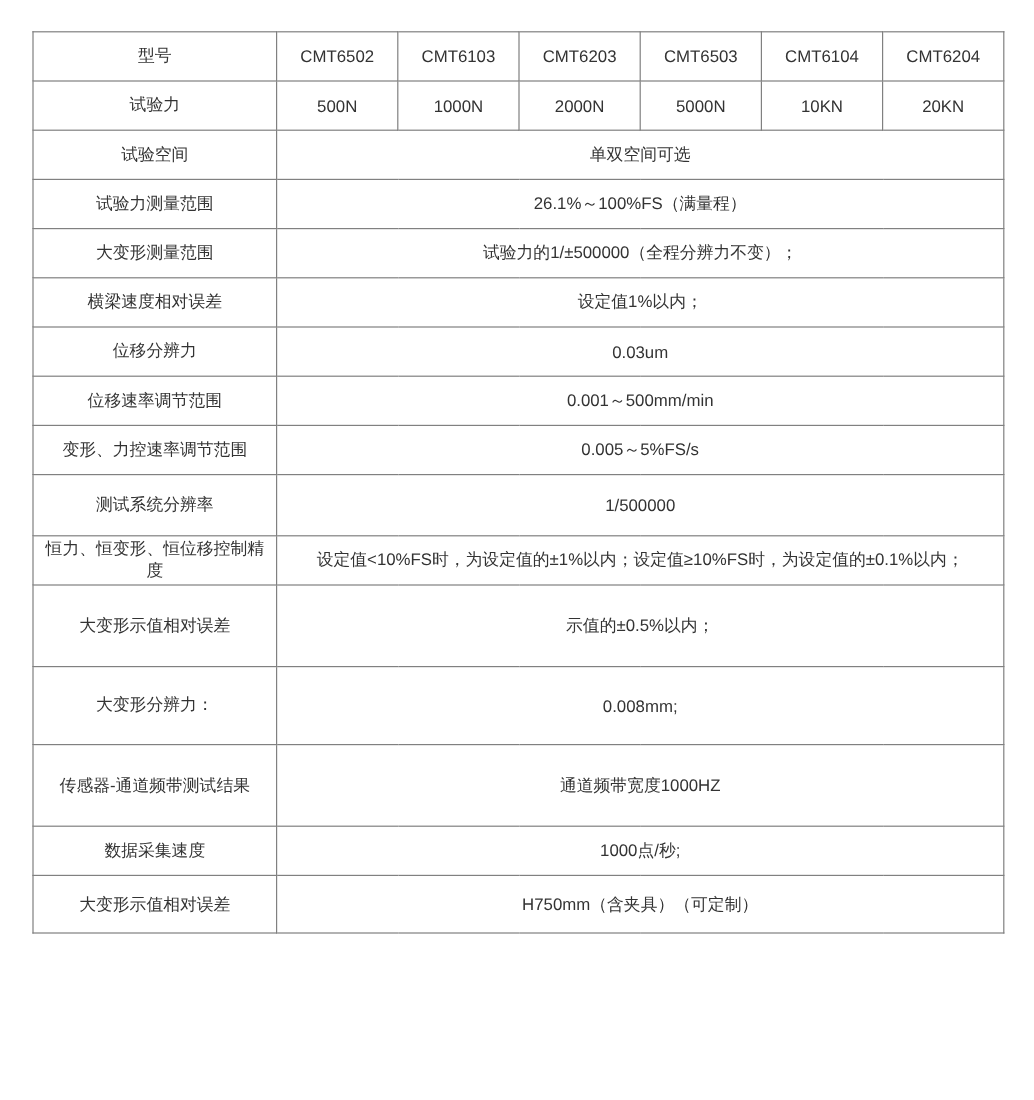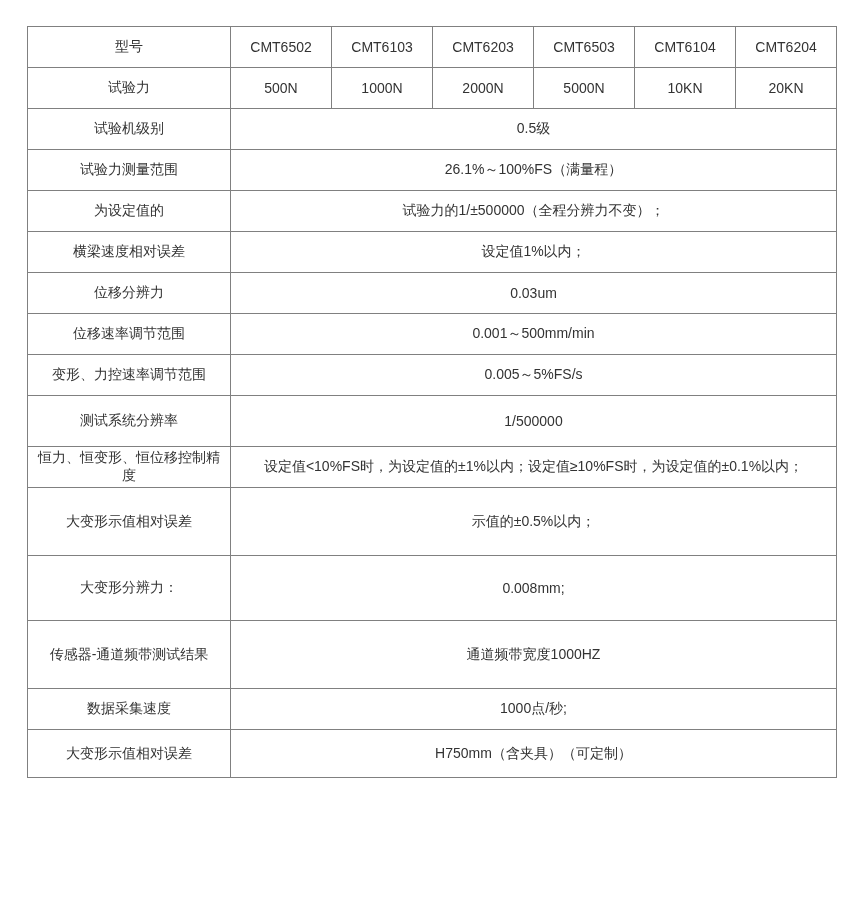--- a/index.html
+++ b/index.html
@@ -71,29 +71,29 @@
         <td>试验力</td>
         <td>500N</td>
         <td>1000N</td>
         <td>2000N</td>
         <td>5000N</td>
         <td>10KN</td>
         <td>20KN</td>
       </tr>
 
       <tr>
-        <td>试验机级别</td>
-        <td colspan="6">0.5级</td>
+        <td>试验空间</td>
+        <td colspan="6">单双空间可选</td>
       </tr>
       <tr>
         <td>试验力测量范围</td>
         <td colspan="6">26.1%～100%FS（满量程）</td>
       </tr>
       <tr>
-        <td>为设定值的</td>
+        <td>大变形测量范围</td>
         <td colspan="6">试验力的1/±500000（全程分辨力不变）；</td>
       </tr>
       <tr>
         <td>横梁速度相对误差</td>
         <td colspan="6">设定值1%以内；</td>
       </tr>
       <tr>
         <td>位移分辨力</td>
         <td colspan="6">0.03um</td>
       </tr>

